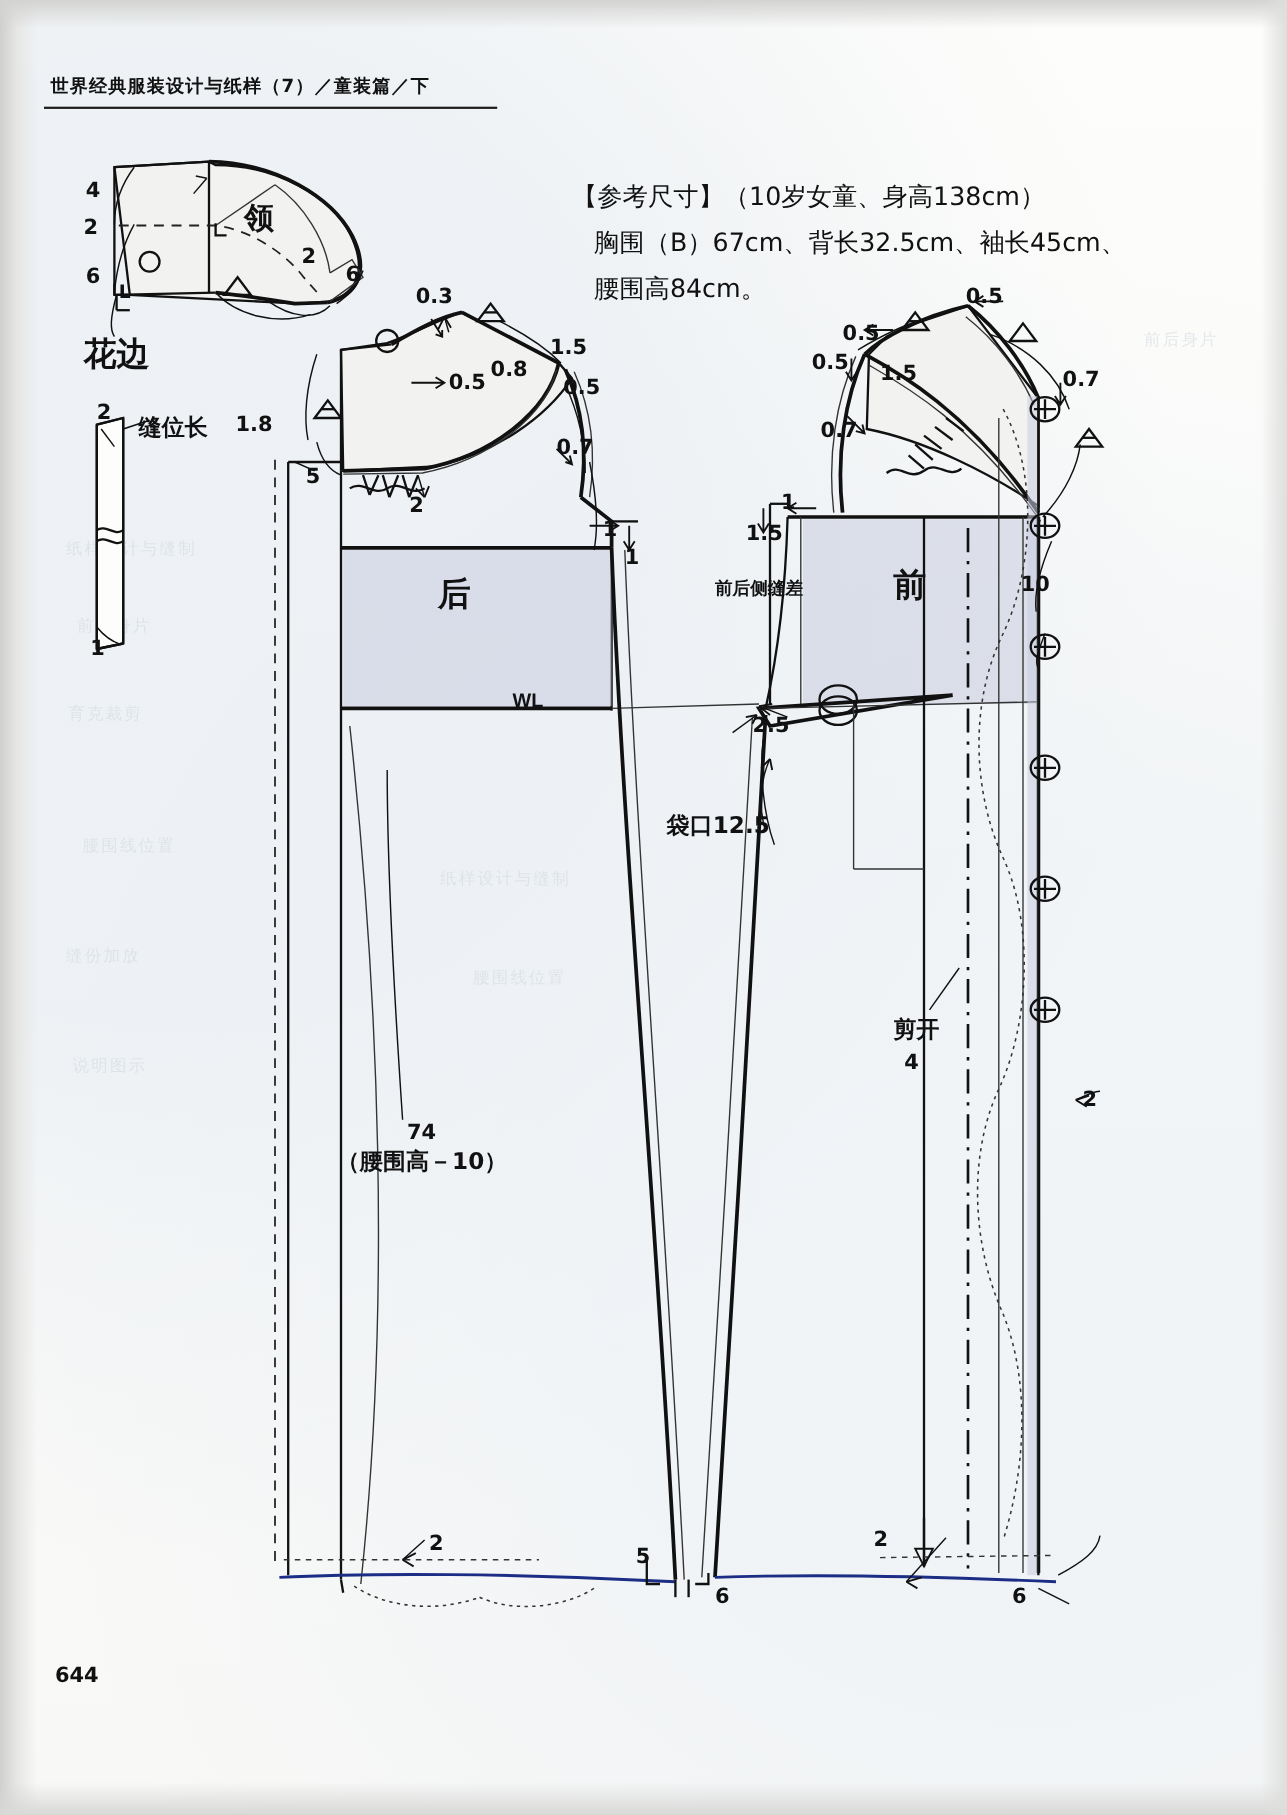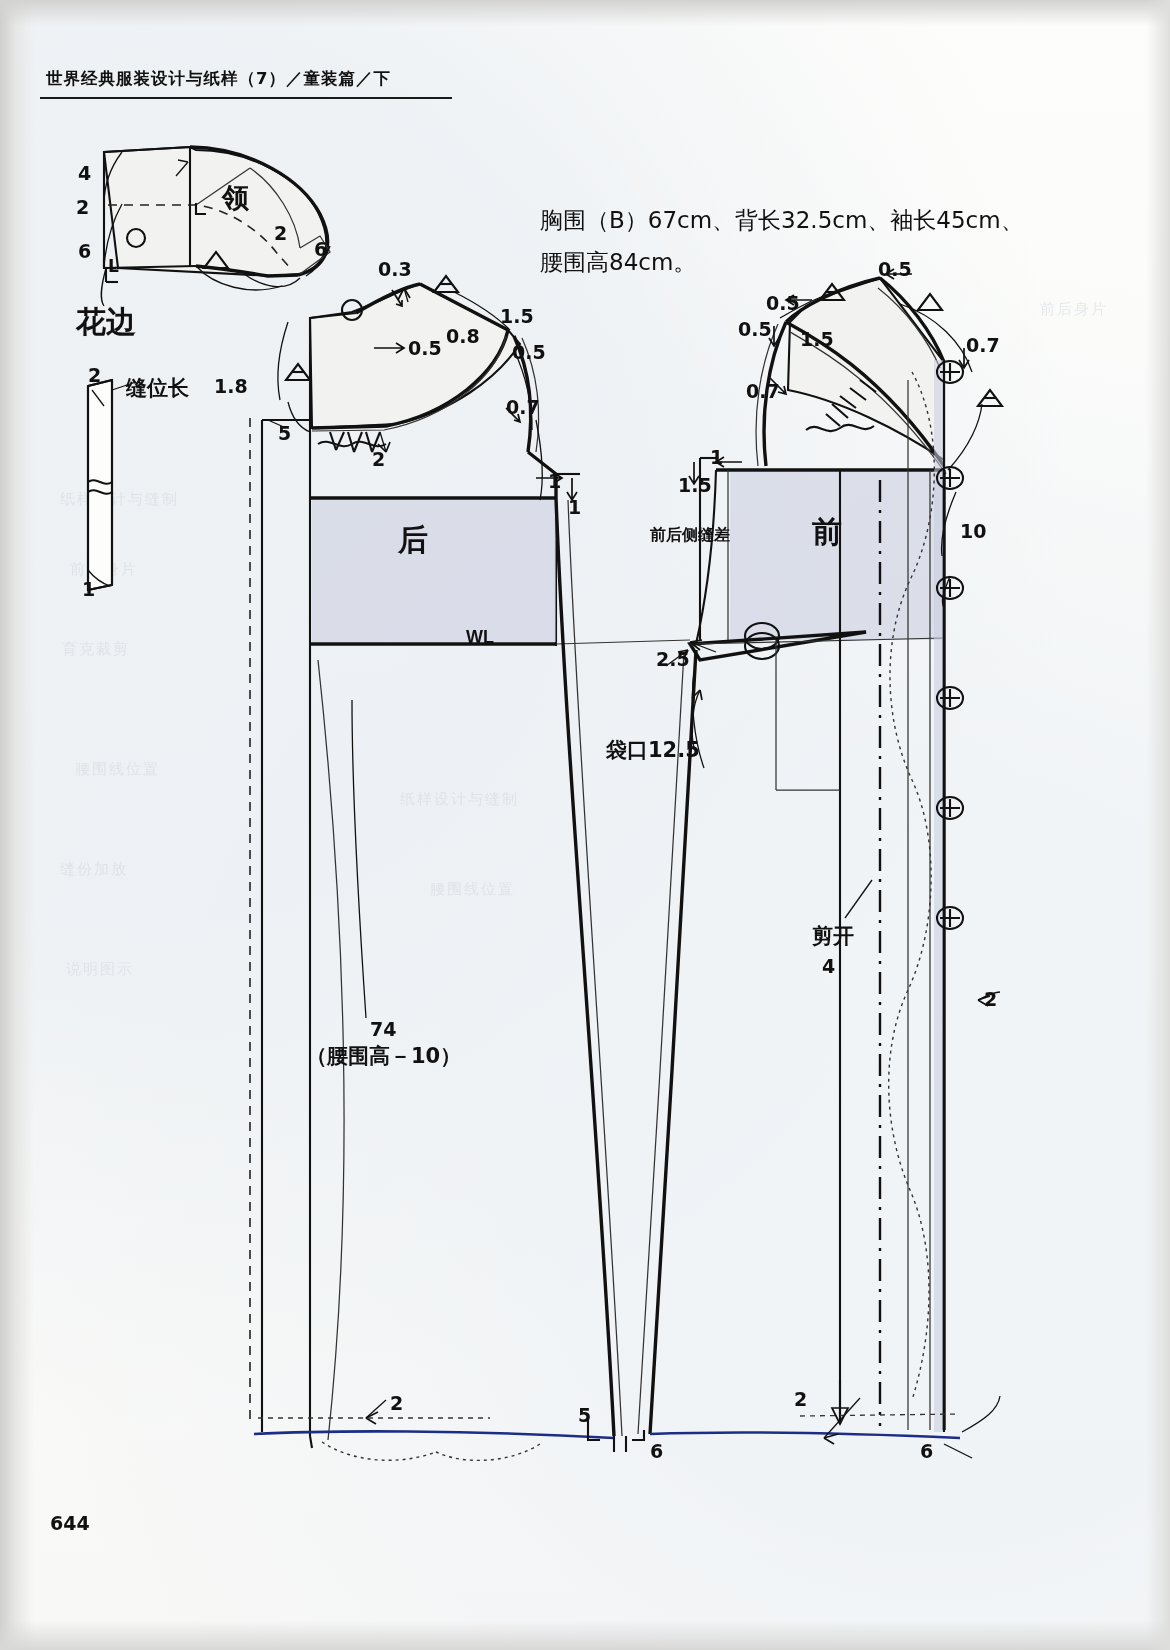--- a/index.html
+++ b/index.html
@@ -78,20 +78,21 @@
   <div class="ghost" style="left:62px;top:640px;">育克裁剪</div>
   <div class="ghost" style="left:75px;top:760px;">腰围线位置</div>
   <div class="ghost" style="left:60px;top:860px;">缝份加放</div>
   <div class="ghost" style="left:66px;top:960px;">说明图示</div>
   <div class="ghost" style="left:400px;top:790px;">纸样设计与缝制</div>
   <div class="ghost" style="left:430px;top:880px;">腰围线位置</div>
   <div class="ghost" style="left:1040px;top:300px;">前后身片</div>
 
   <div class="hdr">世界经典服装设计与纸样（7）／童装篇／下</div>
   <div class="hdr-rule"></div>
+  <div class="spec s1">【参考尺寸】（10岁女童、身高138cm）</div>
   <div class="spec s2">胸围（B）67cm、背长32.5cm、袖长45cm、</div>
   <div class="spec s3">腰围高84cm。</div>
   <div class="pg">644</div>
 
   <svg class="draw" viewBox="0 0 1170 1650">
 
     <g>
       <path class="fillpale" d="M104,152 L190,147 L196,150
         C250,150 300,178 318,212 C334,244 326,266 300,274
         L272,276 L118,268 Z"></path>
@@ -371,22 +372,22 @@
   <div class="label num" style="left:878px;top:258px;">0.5</div>
   <div class="label num" style="left:766px;top:292px;">0.5</div>
   <div class="label num" style="left:738px;top:318px;">0.5</div>
   <div class="label num" style="left:800px;top:328px;">1.5</div>
   <div class="label num" style="left:746px;top:380px;">0.7</div>
   <div class="label num" style="left:966px;top:334px;">0.7</div>
   <div class="label num" style="left:710px;top:446px;">1</div>
   <div class="label num" style="left:678px;top:474px;">1.5</div>
   <div class="label cn-big" style="left:812px;top:512px;">前</div>
   <div class="label cn-sm" style="left:650px;top:526px;width:22px;">前后侧缝差</div>
-  <div class="label num" style="left:656px;top:648px;">2.5</div>
+  <div class="label num" style="left:684px;top:648px;">2.5</div>
   <div class="label cn" style="left:606px;top:736px;">袋口12.5</div>
-  <div class="label num" style="left:928px;top:520px;margin-left:32px;">10</div>
+  <div class="label num" style="left:928px;top:520px;">10</div>
   <div class="label cn" style="left:812px;top:922px;">剪开</div>
   <div class="label num" style="left:822px;top:955px;">4</div>
   <div class="label num" style="left:984px;top:988px;">2</div>
   <div class="label num" style="left:794px;top:1388px;">2</div>
   <div class="label num" style="left:920px;top:1440px;">6</div>
 
 </div>
 
 </body></html>

